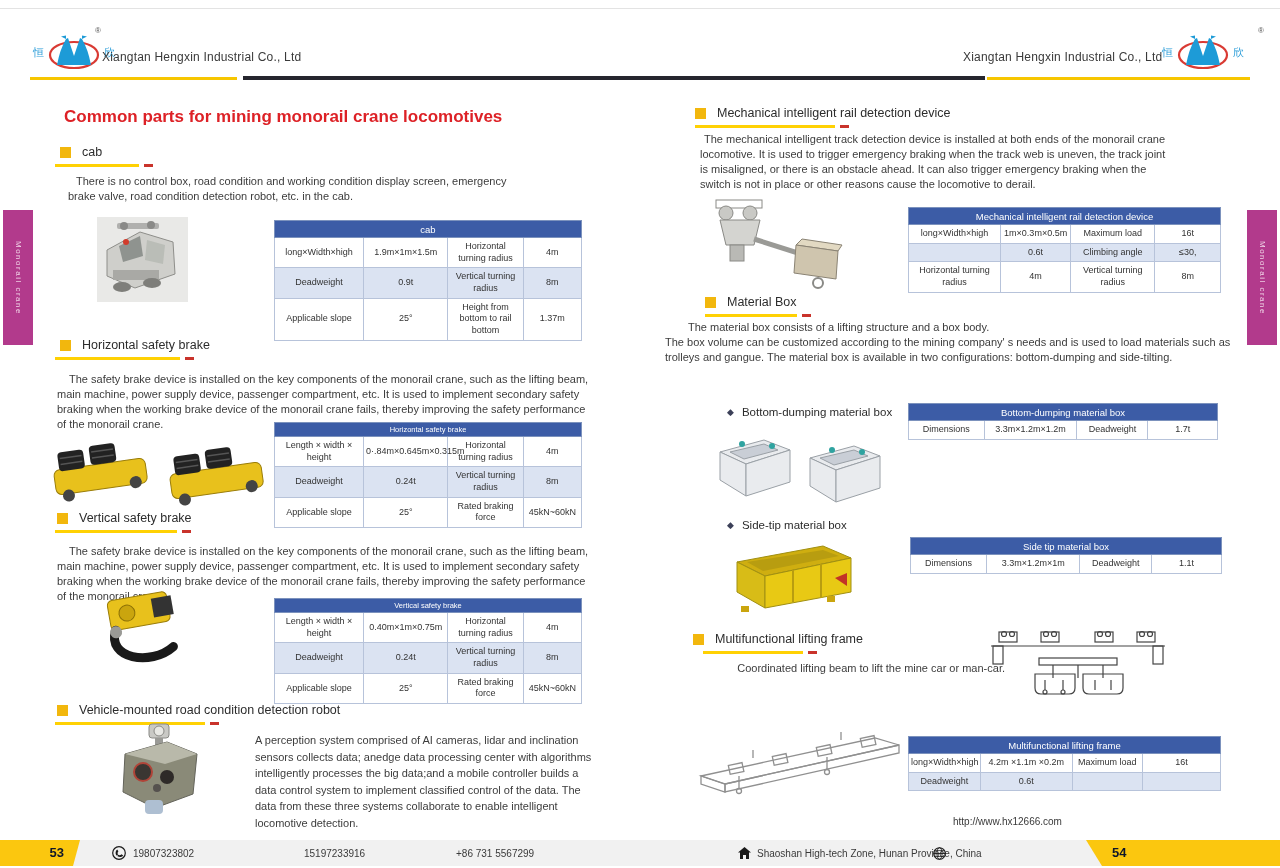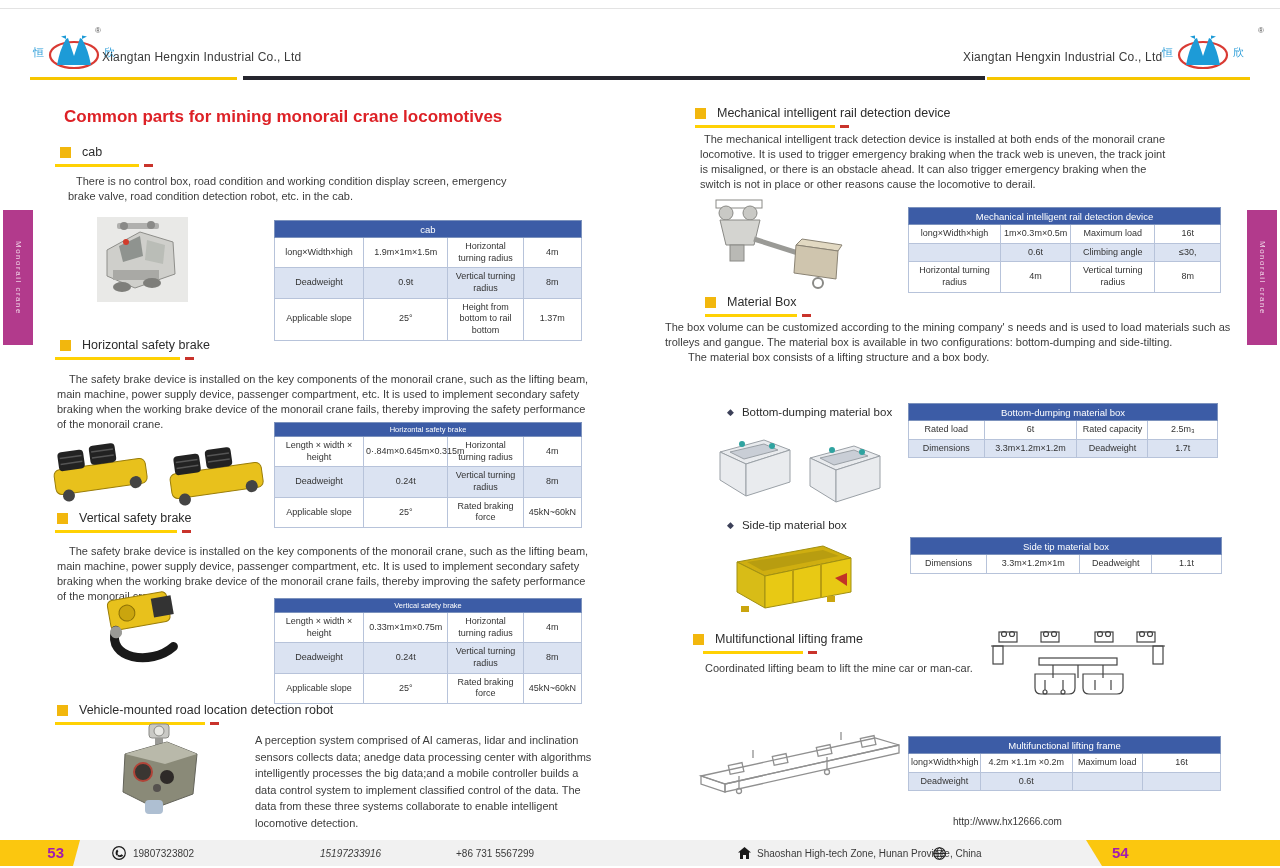--- a/index.html
+++ b/index.html
@@ -41,21 +41,21 @@
   .diamond { color:#3c4058; font-size:9px; line-height:1; }
   .dia-label { font-size:11.5px; color:#2c2c2c; white-space:nowrap; }
 
   
   .tab { width:30px; height:135px; background:#b23a8c; display:flex; align-items:center; justify-content:center; }
   .tab span { writing-mode:vertical-rl; font-size:8px; letter-spacing:1.5px; color:#efd3e6; }
 
   
   .footer-bar { background:#f1f1f1; }
   .ftext { font-size:10px; color:#3a3a3a; white-space:nowrap; }
-  .pageno { font-weight:bold; font-size:15px; color:#a21caf; line-height:26px; }
+  .pageno { font-weight:bold; font-size:13px; color:#0f172a; line-height:26px; }
   .pg-left { background:#fbc70f; clip-path:polygon(0 0,100% 0,calc(100% - 7px) 100%,0 100%);
              text-align:right; padding-right:16px; }
   .pg-right { background:#fbc70f; clip-path:polygon(0 0,100% 0,100% 100%,16px 100%);
               padding-left:26px; }
   .imgbox svg { display:block; }
 </style>
 </head>
 <body>
 
 <div class="abs topline"></div>
@@ -251,42 +251,42 @@
       <col style="width:19%">
     </colgroup>
   <thead>
       <tr>
         <th colspan="4">Vertical safety brake</th>
       </tr>
     </thead>
   <tbody>
       <tr>
         <td>Length × width × height</td>
-        <td>0.33m×1m×0.75m</td>
+        <td>0.40m×1m×0.75m</td>
         <td>Horizontal turning radius</td>
         <td>4m</td>
       </tr>
       <tr>
         <td>Deadweight</td>
         <td>0.24t</td>
         <td>Vertical turning radius</td>
         <td>8m</td>
       </tr>
       <tr>
         <td>Applicable slope</td>
         <td>25°</td>
         <td>Rated braking force</td>
         <td>45kN~60kN</td>
       </tr>
     </tbody>
 </table>
 
 <div class="abs sec" style="left:57px;top:703px;">
   <span class="sq"></span>
-  <span class="sec-label">Vehicle-mounted road location detection robot</span>
+  <span class="sec-label">Vehicle-mounted road condition detection robot</span>
 </div>
 <div class="abs ul" style="left:55px;top:722px;width:150px;"></div>
 
 <div class="abs imgbox" style="left:105px;top:720px;">
   <svg width="110" height="102" viewBox="0 0 110 102">
     <rect x="44" y="4" width="20" height="14" rx="3" fill="#c9c9c5" stroke="#8a8a86"></rect>
     <circle cx="54" cy="11" r="5" fill="#e8e8e4" stroke="#8a8a86"></circle>
     <rect x="50" y="18" width="8" height="8" fill="#9a9a96"></rect>
     <polygon points="20,34 62,22 92,34 88,74 50,88 18,72" fill="#8a8a78" stroke="#63635a"></polygon>
     <polygon points="20,34 62,22 92,34 60,44" fill="#b9b9aa"></polygon>
@@ -352,22 +352,22 @@
       </tr>
     </tbody>
 </table>
 
 <div class="abs sec" style="left:705px;top:295px;">
   <span class="sq"></span>
   <span class="sec-label">Material Box</span>
 </div>
 <div class="abs ul" style="left:705px;top:314px;width:92px;"></div>
 <div class="abs para" style="left:665px;top:320px;width:566px;">
+  <p style="text-indent:23px;">The material box consists of a lifting structure and a box body.</p>
   <p>The box volume can be customized according to the mining company' s needs and is used to load materials such as trolleys and gangue. The material box is available in two configurations: bottom-dumping and side-tilting.</p>
-  <p style="text-indent:23px;">The material box consists of a lifting structure and a box body.</p>
 </div>
 
 <div class="abs dia-row" style="left:727px;top:406px;">
   <span class="diamond">◆</span>
   <span class="dia-label">Bottom-dumping material box</span>
 </div>
 <div class="abs imgbox" style="left:712px;top:422px;">
   <svg width="178" height="92" viewBox="0 0 178 92">
     <g stroke="#9aa0a6" fill="#e9ebee">
       <polygon points="8,30 52,18 78,28 34,42"></polygon>
@@ -396,26 +396,20 @@
       <col style="width:23%">
       <col style="width:22.5%">
     </colgroup>
   <thead>
       <tr>
         <th colspan="4">Bottom-dumping material box</th>
       </tr>
     </thead>
   <tbody>
       <tr>
-        <td>Rated load</td>
-        <td>6t</td>
-        <td>Rated capacity</td>
-        <td>2.5m₃</td>
-      </tr>
-      <tr>
         <td>Dimensions</td>
         <td>3.3m×1.2m×1.2m</td>
         <td>Deadweight</td>
         <td>1.7t</td>
       </tr>
     </tbody>
 </table>
 
 <div class="abs dia-row" style="left:727px;top:519px;">
   <span class="diamond">◆</span>
@@ -454,21 +448,21 @@
         <td>1.1t</td>
       </tr>
     </tbody>
 </table>
 
 <div class="abs sec" style="left:693px;top:632px;">
   <span class="sq"></span>
   <span class="sec-label">Multifunctional lifting frame</span>
 </div>
 <div class="abs ul" style="left:703px;top:651px;width:100px;"></div>
-<div class="abs para" style="left:705px;top:661px;width:300px;">Coordinated lifting beam to lift the mine car or man-car.</div>
+<div class="abs para" style="left:705px;top:661px;width:300px;text-align:right;">Coordinated lifting beam to lift the mine car or man-car.</div>
 
 <div class="abs imgbox" style="left:983px;top:622px;">
   <svg width="190" height="78" viewBox="0 0 190 78" stroke="#444" fill="none" stroke-width="1.2">
     <line x1="8" y1="24" x2="182" y2="24"></line>
     <g>
       <rect x="16" y="10" width="18" height="10"></rect>
         <circle cx="21" cy="12" r="2.5"></circle>
         <circle cx="29" cy="12" r="2.5"></circle>
       <rect x="58" y="10" width="18" height="10"></rect>
         <circle cx="63" cy="12" r="2.5"></circle>
@@ -547,21 +541,21 @@
 
 <div class="abs footer-bar" style="left:0;top:840px;width:1280px;height:26px;"></div>
 <div class="abs pg-left pageno" style="left:0;top:840px;width:80px;height:26px;">53</div>
 
 <svg class="abs" style="left:112px;top:846px;" width="14" height="14" viewBox="0 0 14 14">
   <circle cx="7" cy="7" r="6.3" fill="none" stroke="#1a1a1a" stroke-width="1.2"></circle>
   <path d="M4.3 9.5 C3 7 3.6 4.6 5.2 3.4l1.2 1.8c-.9.9-1 2.3-.4 3.5z" fill="#1a1a1a"></path>
   <path d="M5.2 9.9c2.3 1.6 4.6 1.4 6-.4l-1.7-1.3c-.9 1-2.3 1.2-3.4.6z" fill="#1a1a1a"></path>
 </svg>
 <div class="abs ftext" style="left:133px;top:848px;">19807323802</div>
-<div class="abs ftext" style="left:320px;top:848px;font-style:italic;">15197233916</div>
+<div class="abs ftext" style="left:304px;top:848px;">15197233916</div>
 
 <div class="abs ftext" style="left:456px;top:848px;">+86 731 5567299</div>
 
 <svg class="abs" style="left:738px;top:847px;" width="13" height="12" viewBox="0 0 13 12">
   <path d="M6.5 0 L13 5.5 H11 V12 H8 V8 H5 V12 H2 V5.5 H0 Z" fill="#1a1a1a"></path>
 </svg>
 <div class="abs ftext" style="left:757px;top:848px;">Shaoshan High-tech Zone, Hunan Province, China</div>
 <svg class="abs" style="left:933px;top:847px;" width="13" height="13" viewBox="0 0 13 13">
   <circle cx="6.5" cy="6.5" r="5.8" fill="none" stroke="#1a1a1a" stroke-width="1.1"></circle>
   <ellipse cx="6.5" cy="6.5" rx="2.6" ry="5.8" fill="none" stroke="#1a1a1a" stroke-width="0.9"></ellipse>

